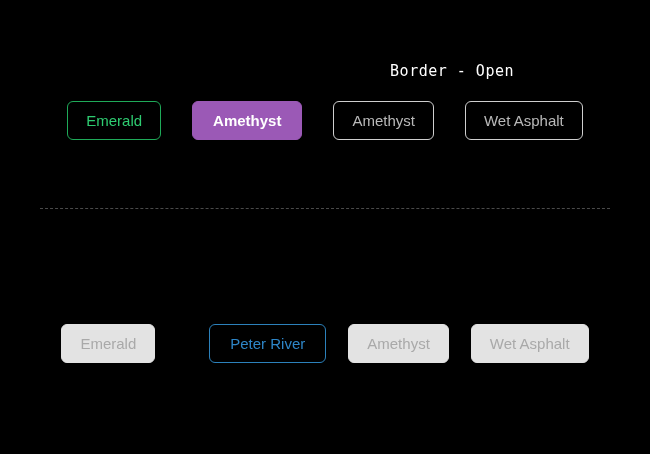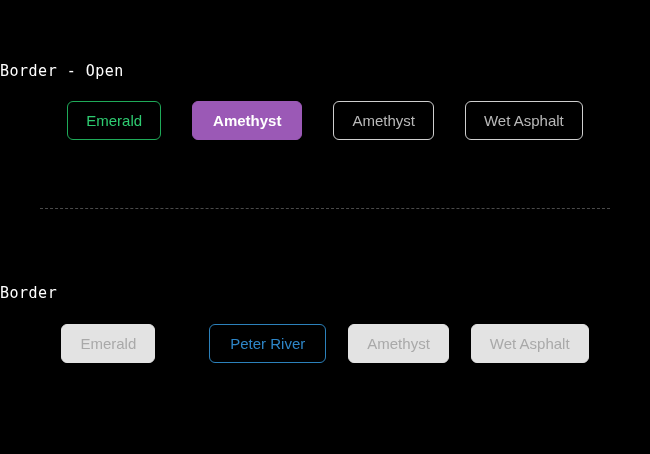--- a/index.html
+++ b/index.html
@@ -19,21 +19,21 @@
     width: 650px;
     height: 454px;
     background: #000000;
   }
 
   
   .section-title {
     position: absolute;
     left: 0;
     width: 514px;
-    text-align: left;
+    text-align: right;
     font-family: "DejaVu Sans Mono", "Liberation Mono", monospace;
     font-size: 15px;
     letter-spacing: 0.5px;
     color: #ffffff;
     white-space: pre;
   }
   #title-open  { top: 62px; }
   #title-border{ top: 284px; }
 
   
@@ -122,21 +122,20 @@
 
   <div class="btn-row" id="row-open">
     <button class="btn open-emerald">Emerald</button>
     <button class="btn open-amethyst-solid">Amethyst</button>
     <button class="btn open-amethyst-ghost">Amethyst</button>
     <button class="btn open-wetasphalt-ghost">Wet Asphalt</button>
   </div>
 
   <div class="divider"></div>
 
-  <div class="section-title" id="title-border">Border</div>
 
   <div class="btn-row" id="row-border">
     <button class="btn flat-light">Emerald</button>
     <button class="btn outline-peterriver">Peter River</button>
     <button class="btn flat-light">Amethyst</button>
     <button class="btn flat-light">Wet Asphalt</button>
   </div>
 
 </div>
 

